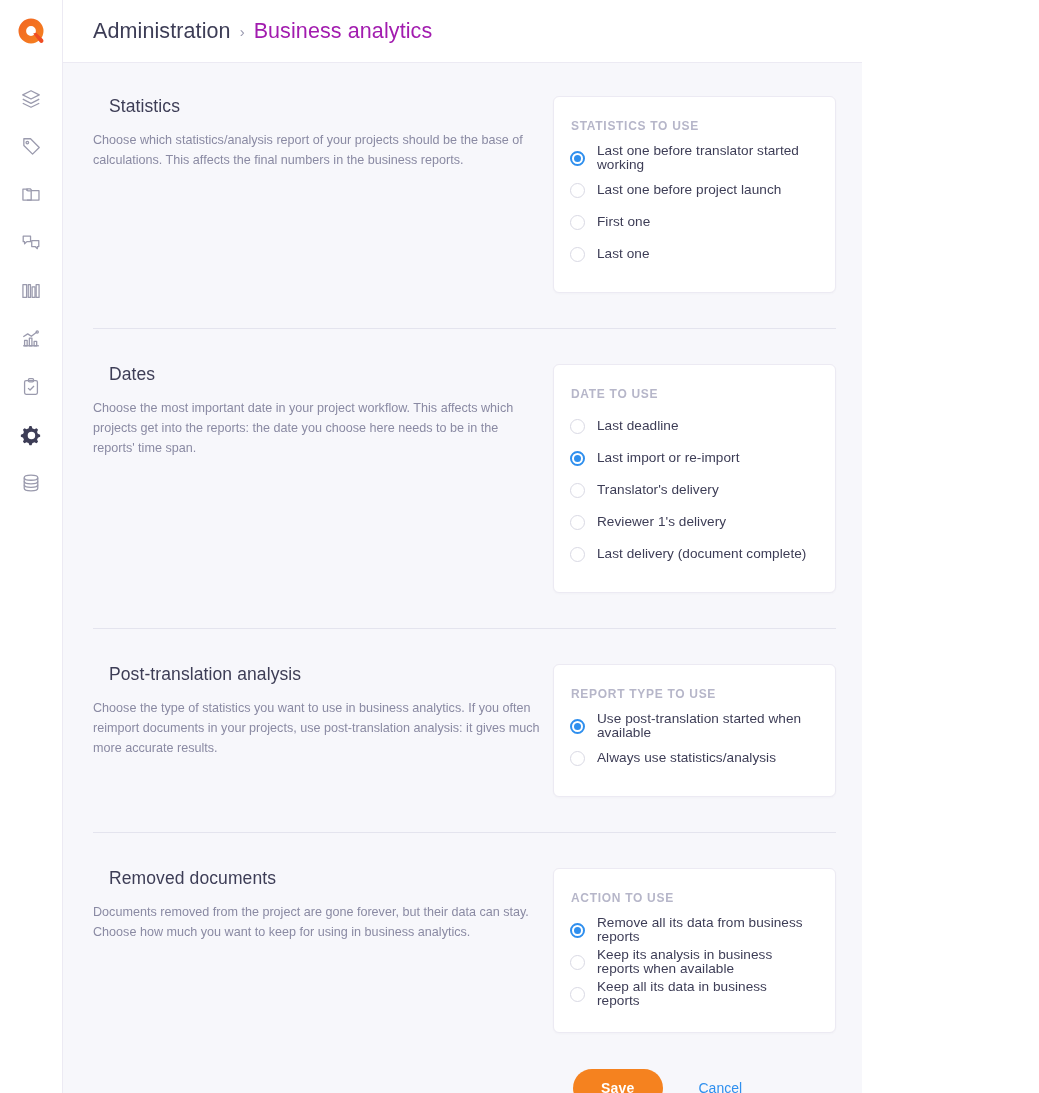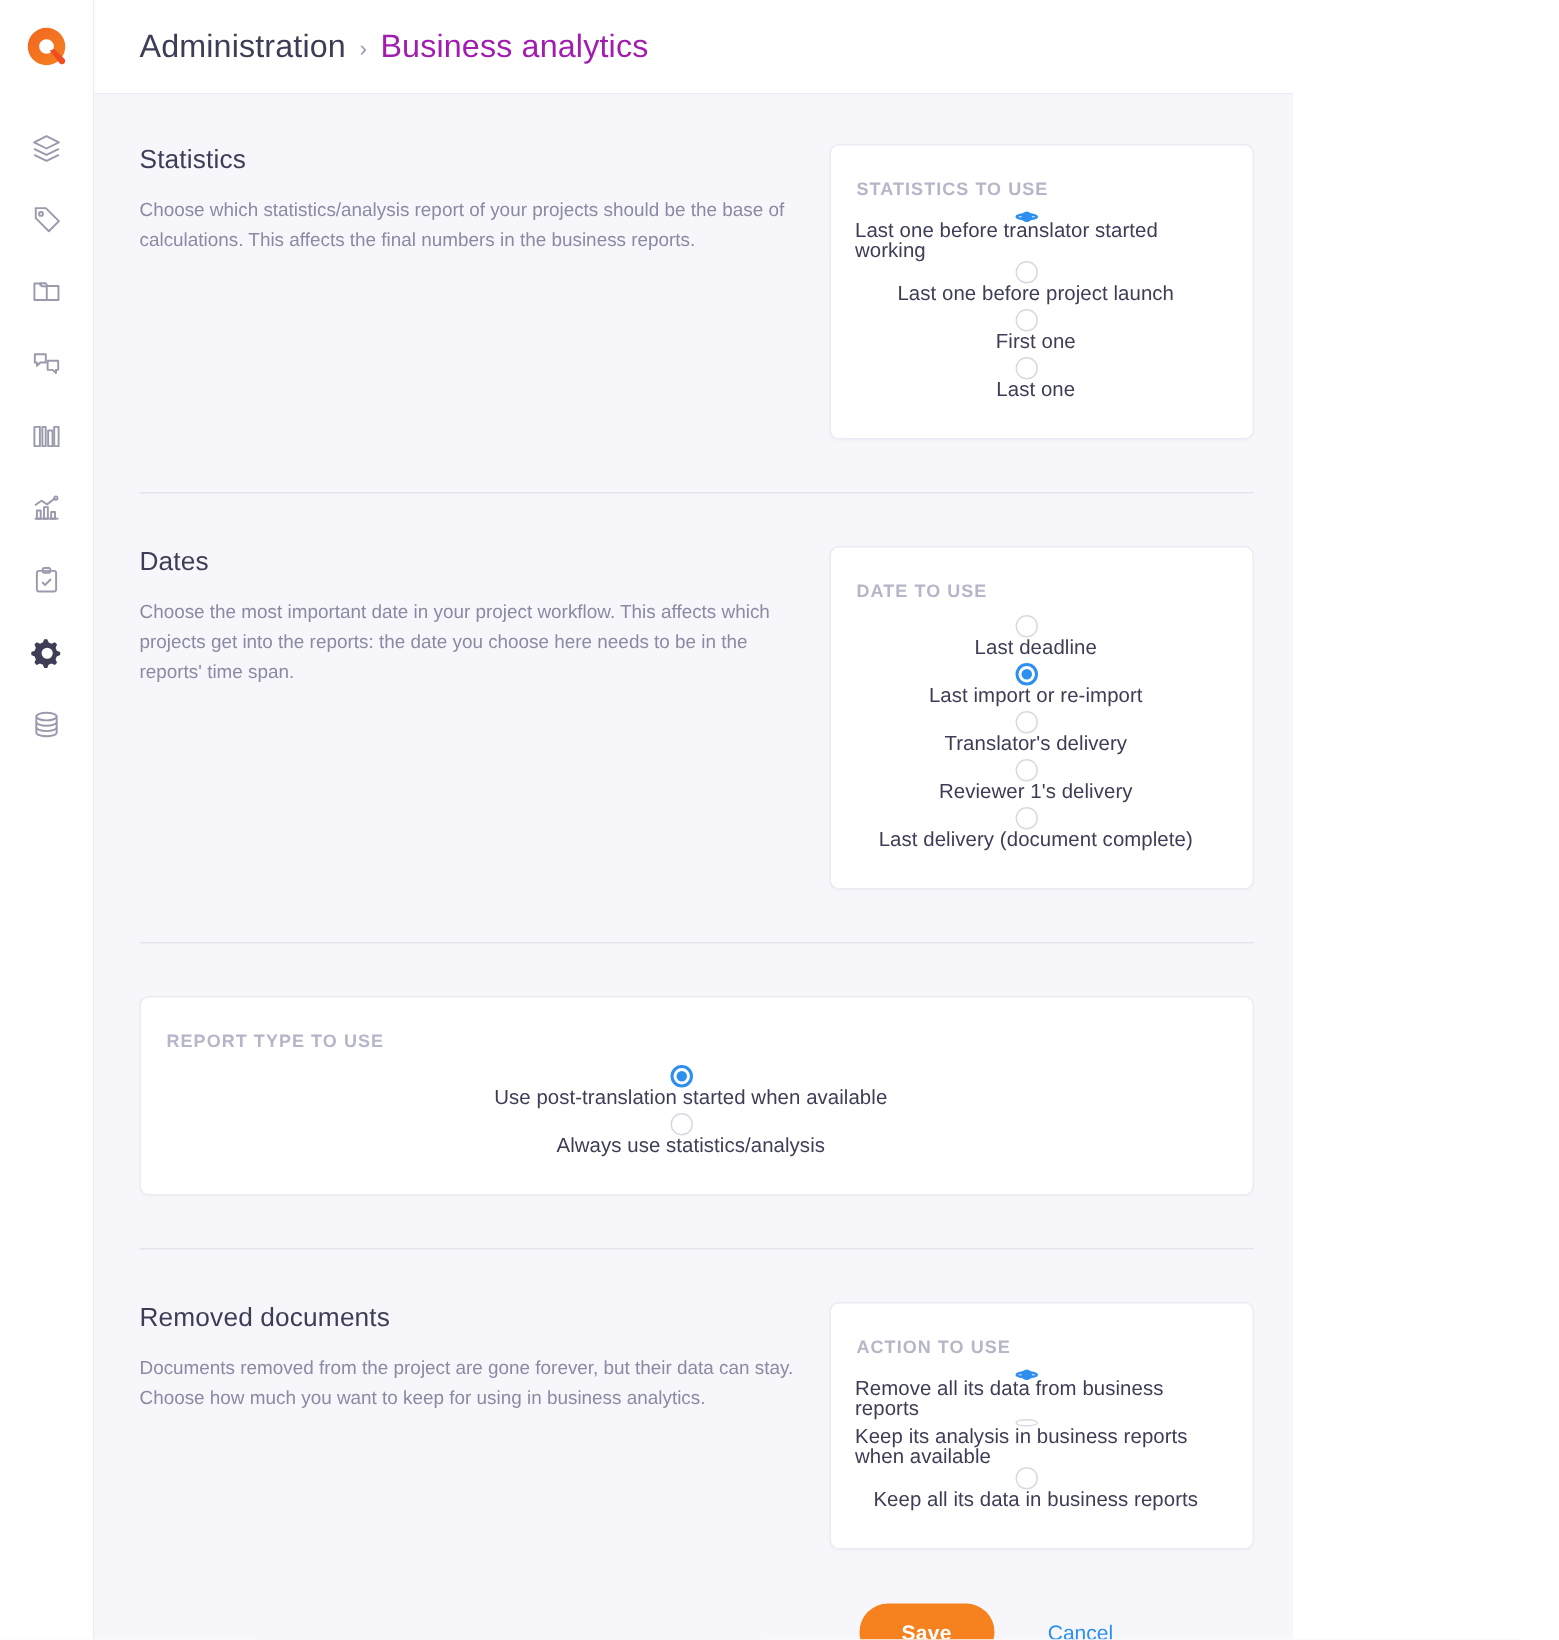--- a/index.html
+++ b/index.html
@@ -80,21 +80,21 @@
     display: flex;
     align-items: flex-start;
     padding-top: 35px;
   }
   .section.first { padding-top: 33px; }
   .sec-left { width: 460px; min-width: 460px; padding-right: 10px; }
   .sec-title {
     font-size: 17.5px;
     color: #3d3d56;
     font-weight: 400;
-    margin: 0 0 13px 0;
+    margin: 0 0 13px 16px;
     letter-spacing: 0.1px;
   }
   .sec-desc {
     font-size: 12.6px;
     line-height: 20px;
     color: #8a8aa3;
     margin: 0;
     max-width: 455px;
   }
 
@@ -113,21 +113,20 @@
     font-weight: 700;
     text-transform: uppercase;
     margin: 0 0 9px 0;
     padding-left: 1px;
   }
   .radio-row {
     display: flex;
     align-items: center;
     height: 32px;
     cursor: pointer;
-    flex-direction: column;
   }
   .radio {
     width: 15px; height: 15px;
     min-width: 15px;
     border-radius: 50%;
     border: 1px solid #d9d9e4;
     background: #fff;
     margin-right: 12px;
     position: relative;
   }
@@ -364,20 +363,24 @@
           <div class="radio-row">
             <span class="radio"></span>
             <span class="radio-label">Last delivery (document complete)</span>
           </div>
         </div>
       </section>
 
       <div class="divider"></div>
 
       <section class="section">
+        <div class="sec-left">
+          <h2 class="sec-title">Post-translation analysis</h2>
+          <p class="sec-desc">Choose the type of statistics you want to use in business analytics. If you often reimport documents in your projects, use post-translation analysis: it gives much more accurate results.</p>
+        </div>
         <div class="card">
           <div class="card-label">Report type to use</div>
           <div class="radio-row">
             <span class="radio checked"></span>
             <span class="radio-label">Use post-translation started when available</span>
           </div>
           <div class="radio-row">
             <span class="radio"></span>
             <span class="radio-label">Always use statistics/analysis</span>
           </div>

